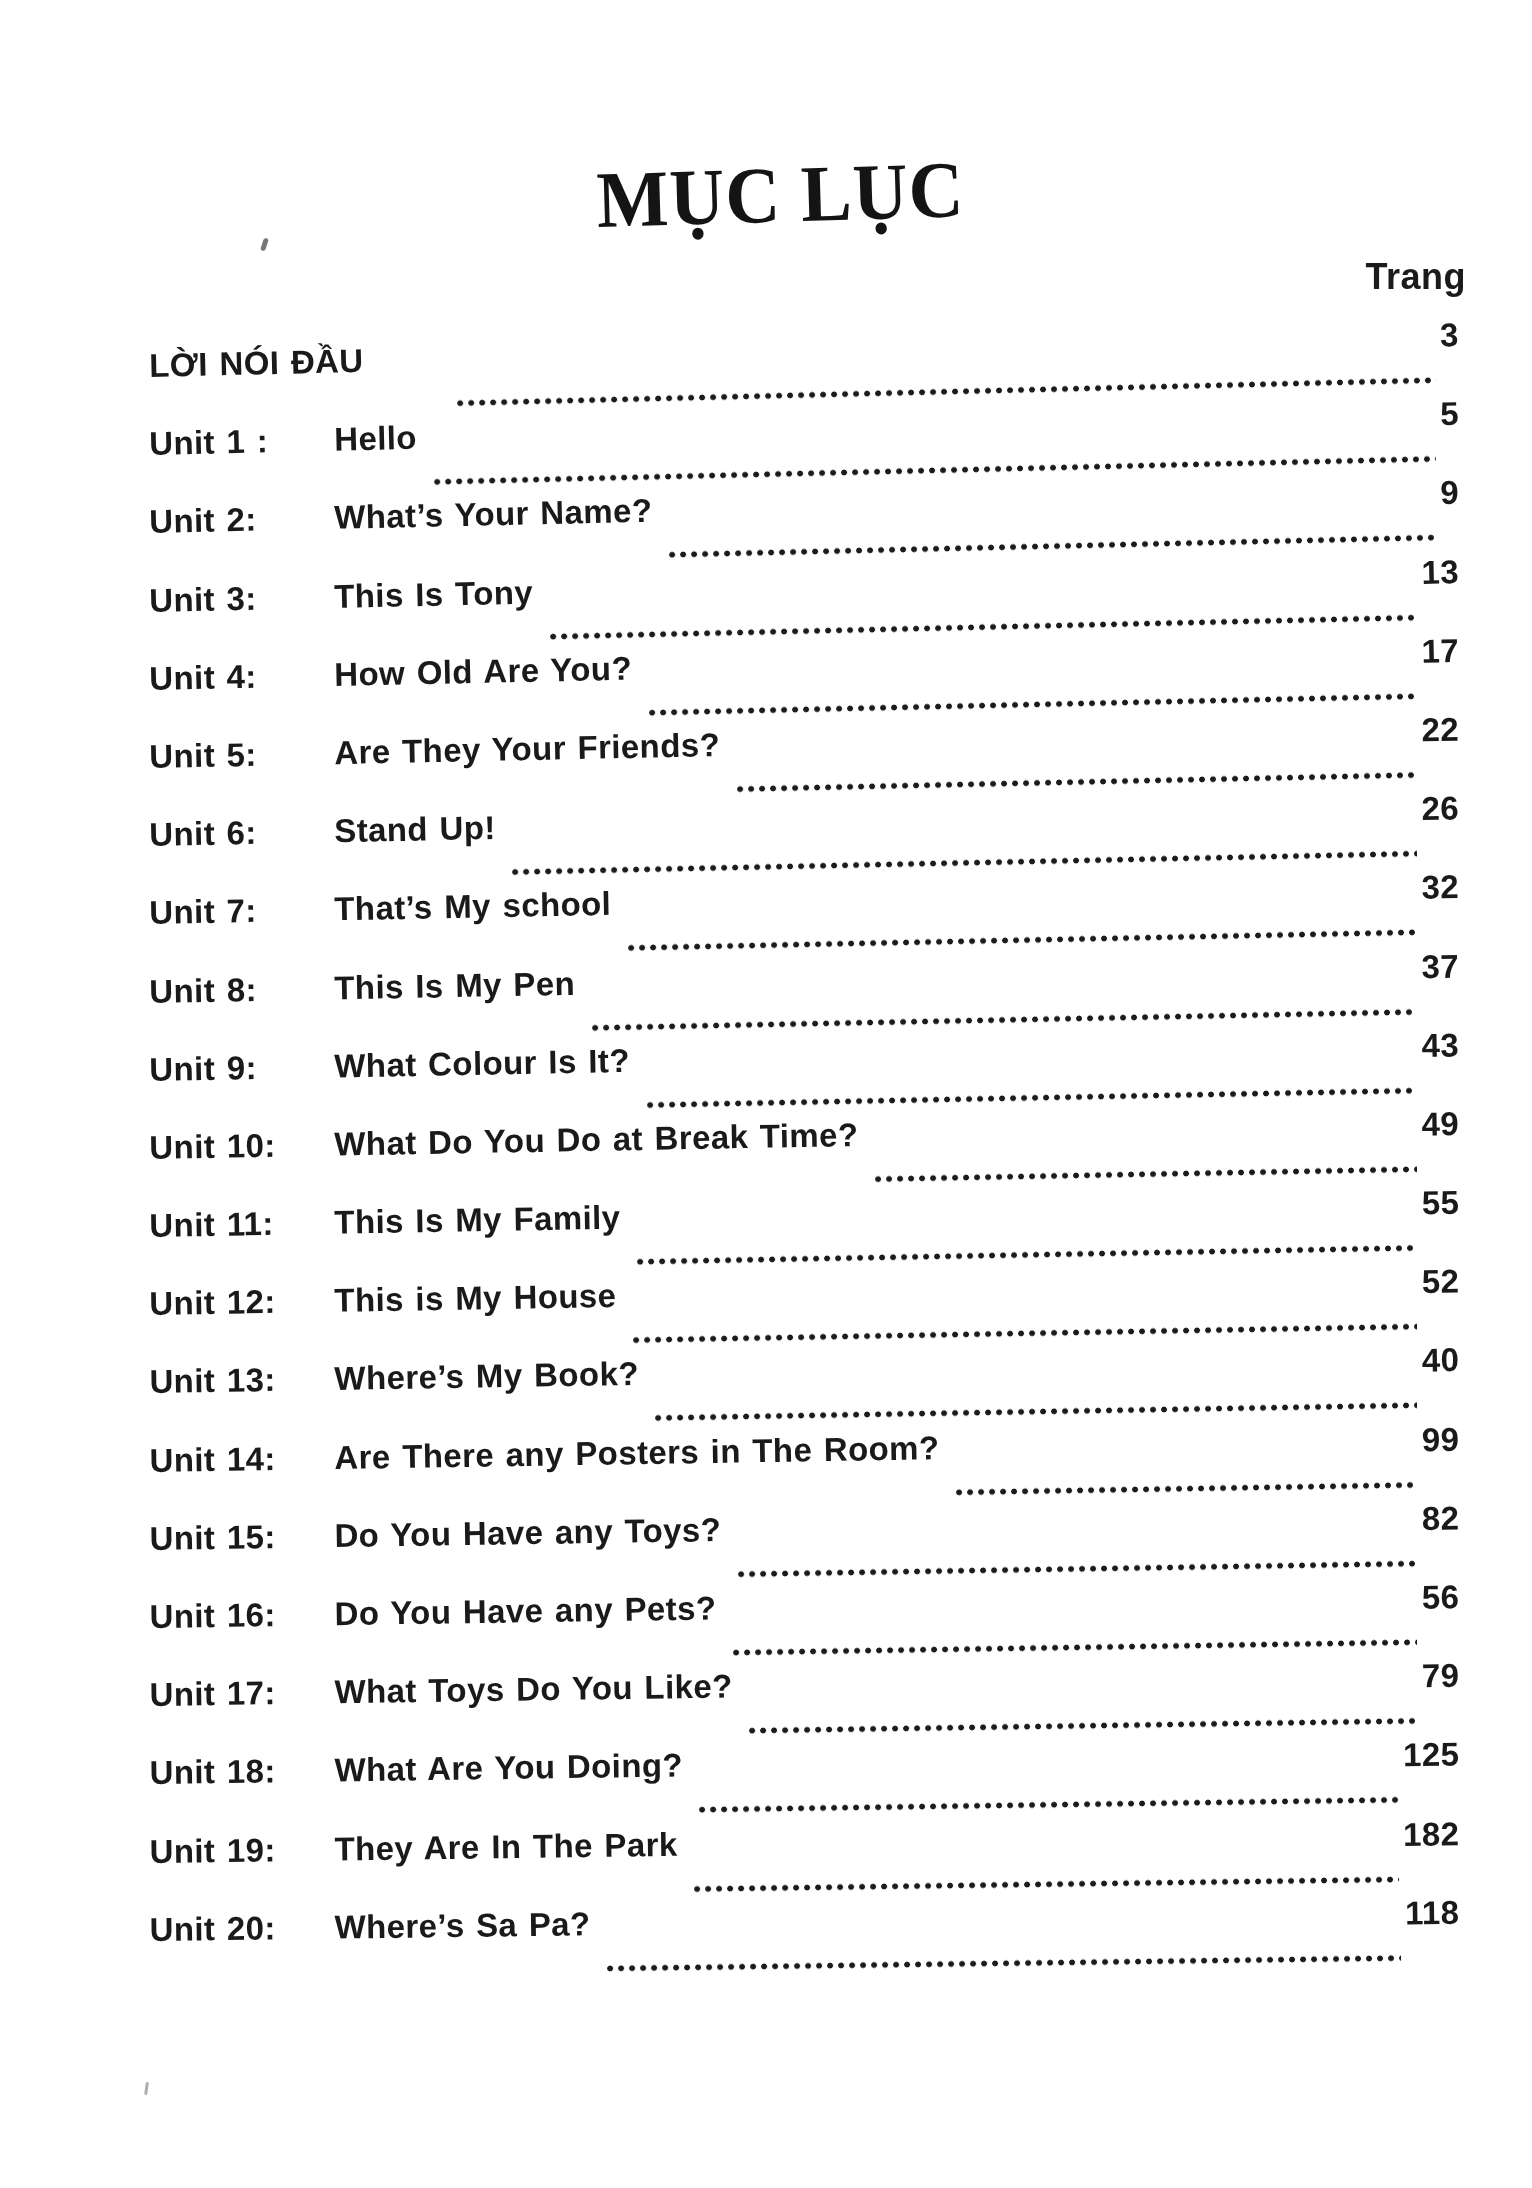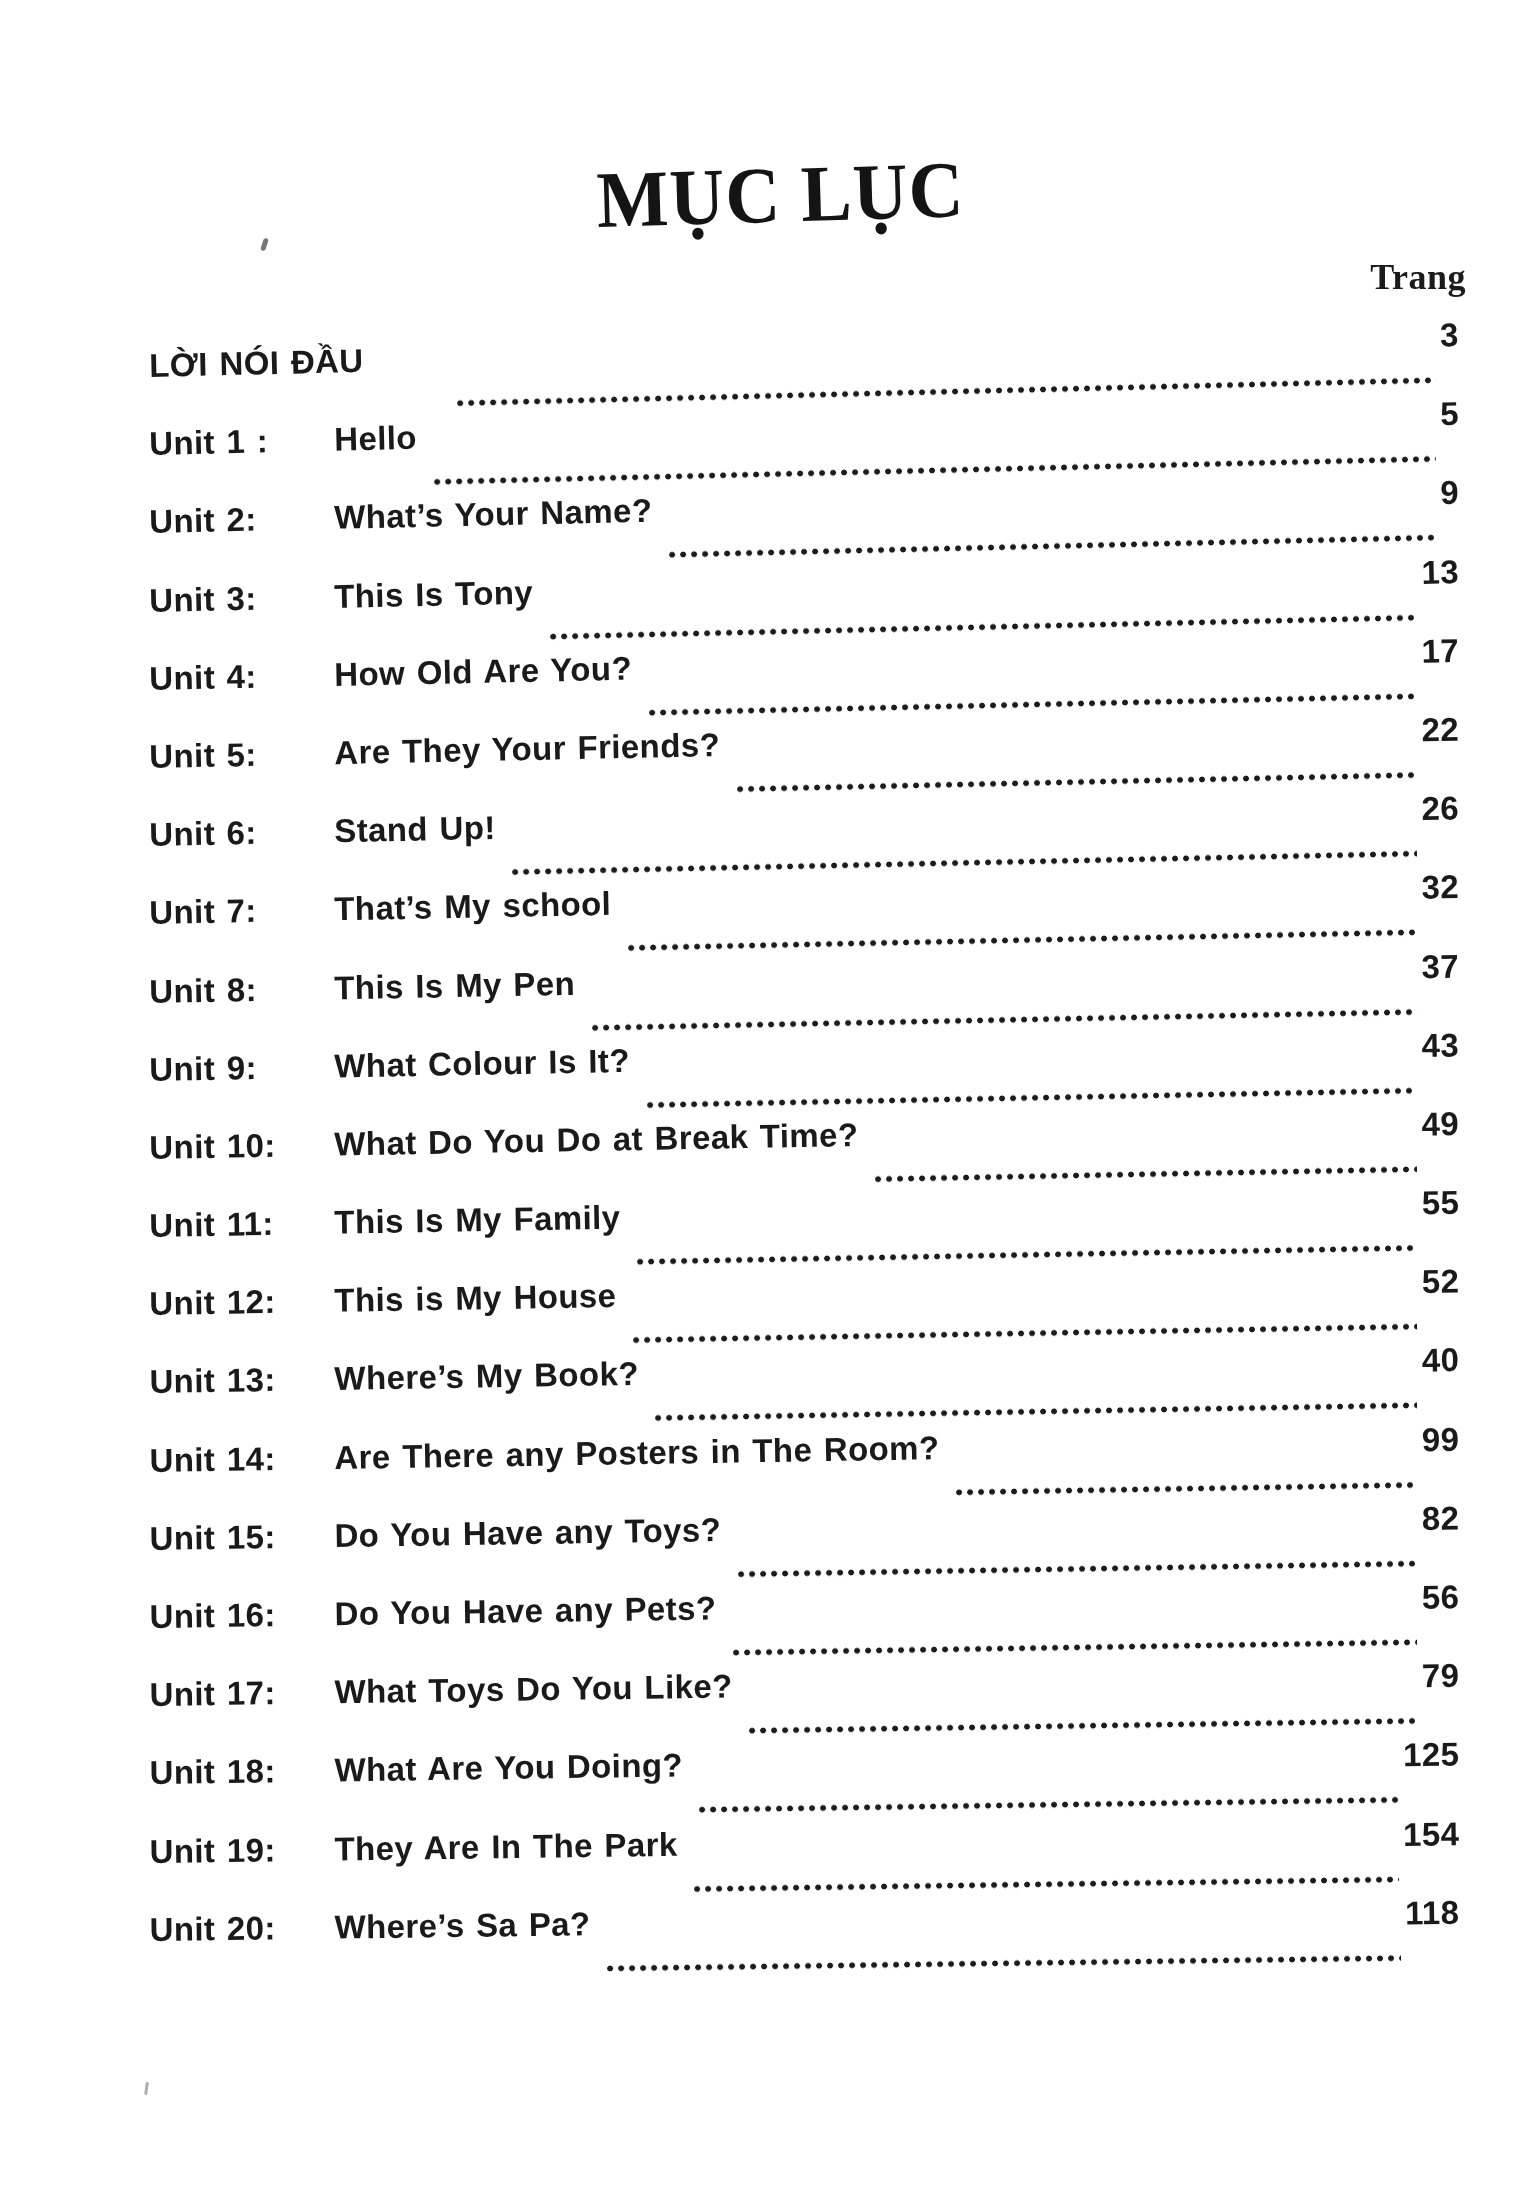--- a/index.html
+++ b/index.html
@@ -24,21 +24,20 @@
     transform-origin:left bottom;
     white-space:nowrap;
   }
   .page-col-label {
     position:absolute;
     top:256px; right:66px;
     font-size:36px;
     font-weight:700;
     letter-spacing:0.5px;
     color:#1b1b1b;
-    font-family:Liberation Serif, serif;
   }
   .toc {
     position:absolute;
     top:344px; left:150px; right:72px;
   }
   .row {
     display:flex;
     align-items:flex-start;
     height:78.2px;
     font-size:33px;
@@ -188,21 +187,21 @@
       <div class="row" style="transform: rotate(-0.81deg);">
     <span class="cell-label">Unit 18:</span>
     <span class="cell-title">What Are You Doing?</span>
     <span class="leader"></span>
     <span class="cell-page">125</span>
   </div>
       <div class="row" style="transform: rotate(-0.78deg);">
     <span class="cell-label">Unit 19:</span>
     <span class="cell-title">They Are In The Park</span>
     <span class="leader"></span>
-    <span class="cell-page">154</span>
+    <span class="cell-page">182</span>
   </div>
       <div class="row" style="transform: rotate(-0.75deg);">
     <span class="cell-label">Unit 20:</span>
     <span class="cell-title">Where’s Sa Pa?</span>
     <span class="leader"></span>
     <span class="cell-page">118</span>
   </div>
     </div>
 
   <div class="speck speck-1"></div>

